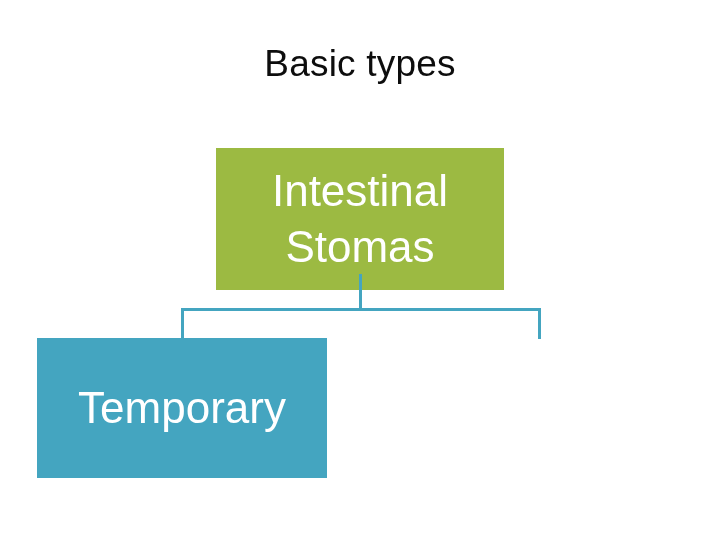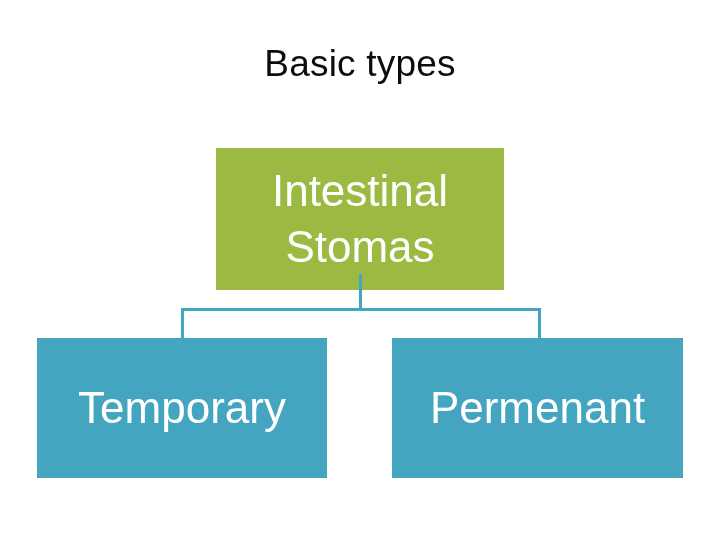--- a/index.html
+++ b/index.html
@@ -116,17 +116,14 @@
 
   <div class="connector" id="conn-stem"></div>
   <div class="connector" id="conn-horizontal"></div>
   <div class="connector" id="conn-left-drop"></div>
   <div class="connector" id="conn-right-drop"></div>
 
   <div class="leaf-box" id="leaf-left">
     <span class="box-label">Temporary</span>
   </div>
 
-  <div class="leaf-box" id="leaf-right">
-    <span class="box-label">Permenant</span>
-  </div>
 
 </div>
 
 </body></html>

